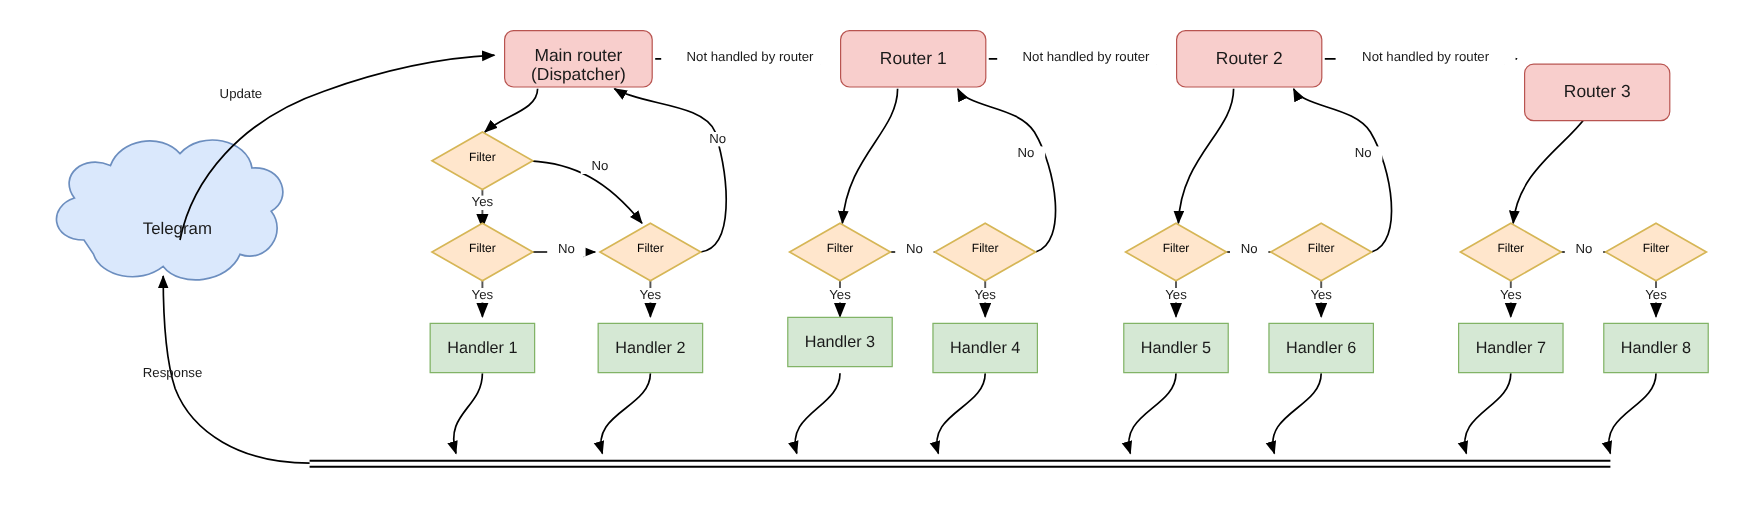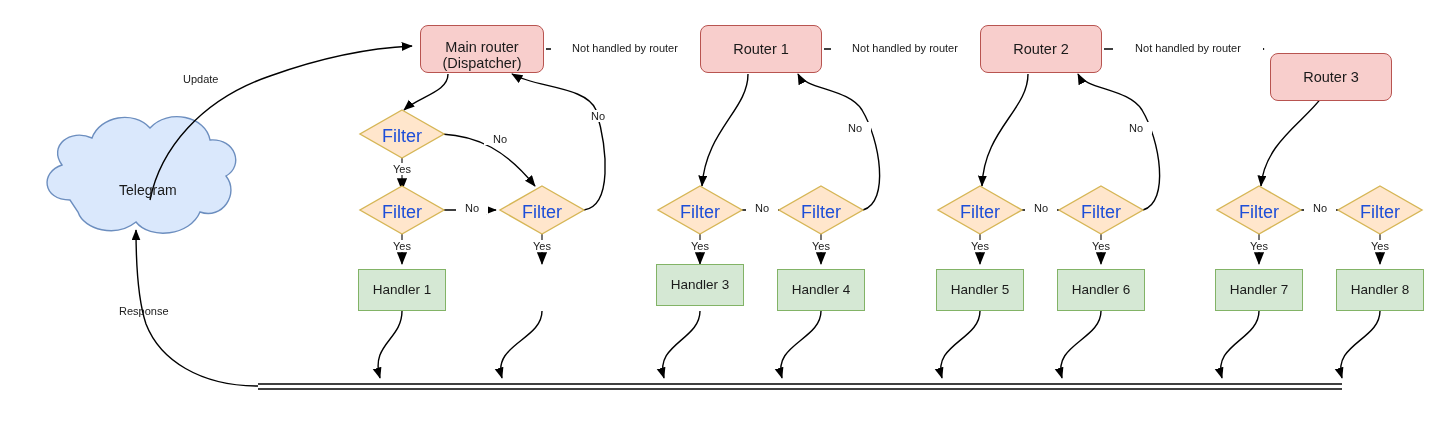--- a/index.html
+++ b/index.html
@@ -6,21 +6,21 @@
   #stage{position:relative;width:1451px;height:423px;background:#ffffff;
          font-family:"Liberation Sans","DejaVu Sans",sans-serif;overflow:hidden;}
   #svg{position:absolute;inset:0;width:1451px;height:423px;}
   .node{position:absolute;box-sizing:border-box;display:flex;align-items:center;
         justify-content:center;text-align:center;line-height:1.15;}
   .router{background:#f8cecc;border:1.6px solid #b85450;border-radius:8px;
           font-size:14.5px;color:#1a1a1a;}
   .handler{background:#d5e8d4;border:1.6px solid #82b366;font-size:13.5px;color:#1a1a1a;}
   .dlabel{position:absolute;font-size:11px;color:#1a1a1a;white-space:nowrap;
           text-align:center;}
-  .flabel{position:absolute;font-size:18px;color:#1d4ed8;white-space:nowrap;}
+  .flabel{position:absolute;font-size:10px;color:#000000;white-space:nowrap;}
   .cloudtext{position:absolute;font-size:14px;color:#1a1a1a;white-space:nowrap;}
 </style>
 </head>
 <body>
 
 <div id="stage">
 
   <svg id="svg" viewBox="0 0 1451 423" xmlns="http://www.w3.org/2000/svg">
     <defs>
       <marker id="ah" markerWidth="9" markerHeight="9" refX="7.4" refY="3.2" orient="auto" markerUnits="strokeWidth">
@@ -119,20 +119,21 @@
   <div class="flabel" style="left:360px;top:202px;width:84px;text-align:center;">Filter</div>
   <div class="flabel" style="left:500px;top:202px;width:84px;text-align:center;">Filter</div>
   <div class="flabel" style="left:658px;top:202px;width:84px;text-align:center;">Filter</div>
   <div class="flabel" style="left:779px;top:202px;width:84px;text-align:center;">Filter</div>
   <div class="flabel" style="left:938px;top:202px;width:84px;text-align:center;">Filter</div>
   <div class="flabel" style="left:1059px;top:202px;width:84px;text-align:center;">Filter</div>
   <div class="flabel" style="left:1217px;top:202px;width:84px;text-align:center;">Filter</div>
   <div class="flabel" style="left:1338px;top:202px;width:84px;text-align:center;">Filter</div>
 
   <div class="node handler" style="left:358px;top:269px;width:88px;height:42px;text-align:center;">Handler 1</div>
+  <div class="node handler" style="left:498px;top:269px;width:88px;height:42px;">Handler 2</div>
   <div class="node handler" style="left:656px;top:264px;width:88px;height:42px;">Handler 3</div>
   <div class="node handler" style="left:777px;top:269px;width:88px;height:42px;">Handler 4</div>
   <div class="node handler" style="left:936px;top:269px;width:88px;height:42px;">Handler 5</div>
   <div class="node handler" style="left:1057px;top:269px;width:88px;height:42px;">Handler 6</div>
   <div class="node handler" style="left:1215px;top:269px;width:88px;height:42px;">Handler 7</div>
   <div class="node handler" style="left:1336px;top:269px;width:88px;height:42px;">Handler 8</div>
 
   <div class="dlabel" style="left:183px;top:73px;text-align:right;">Update</div>
   <div class="dlabel" style="left:119px;top:305px;">Response</div>
 

